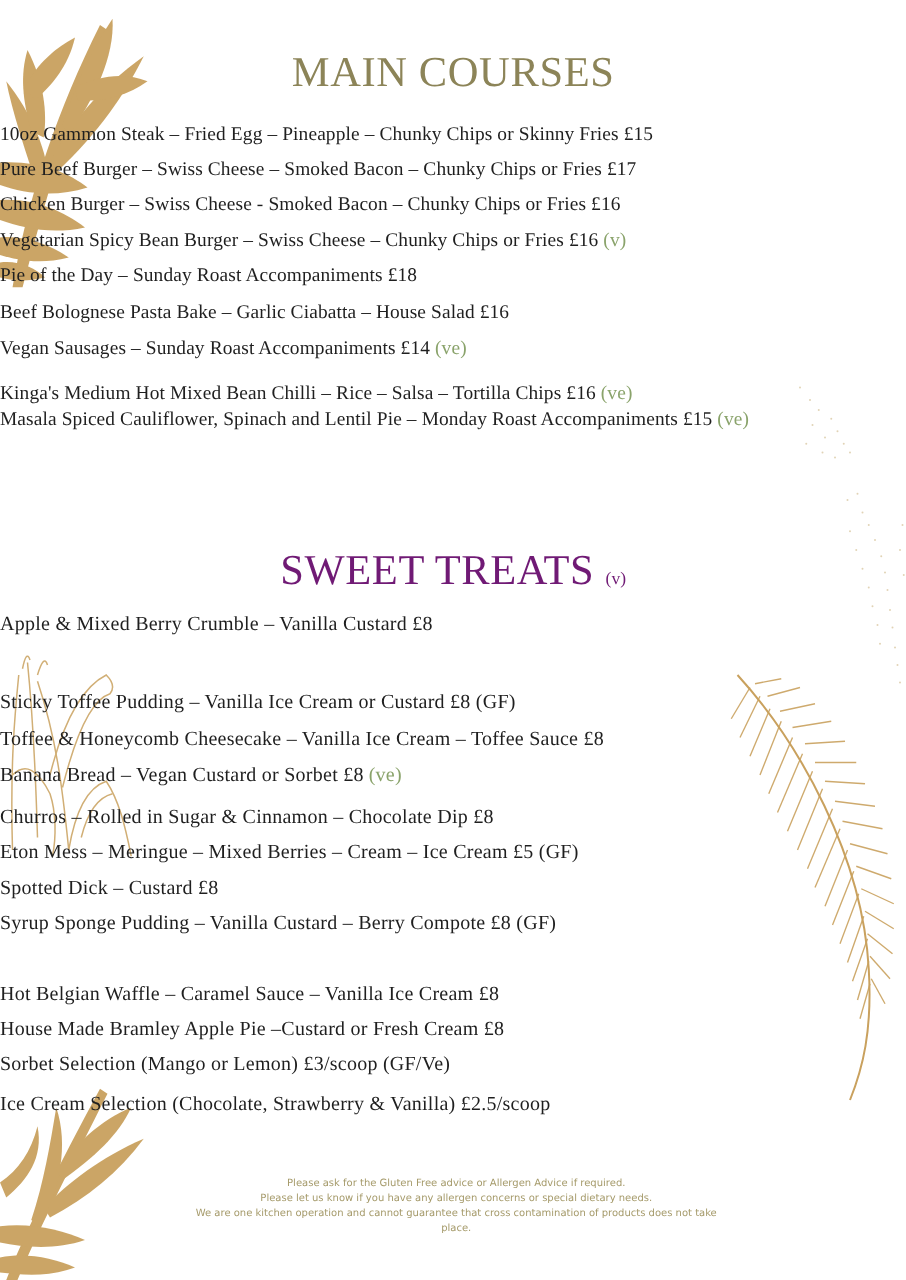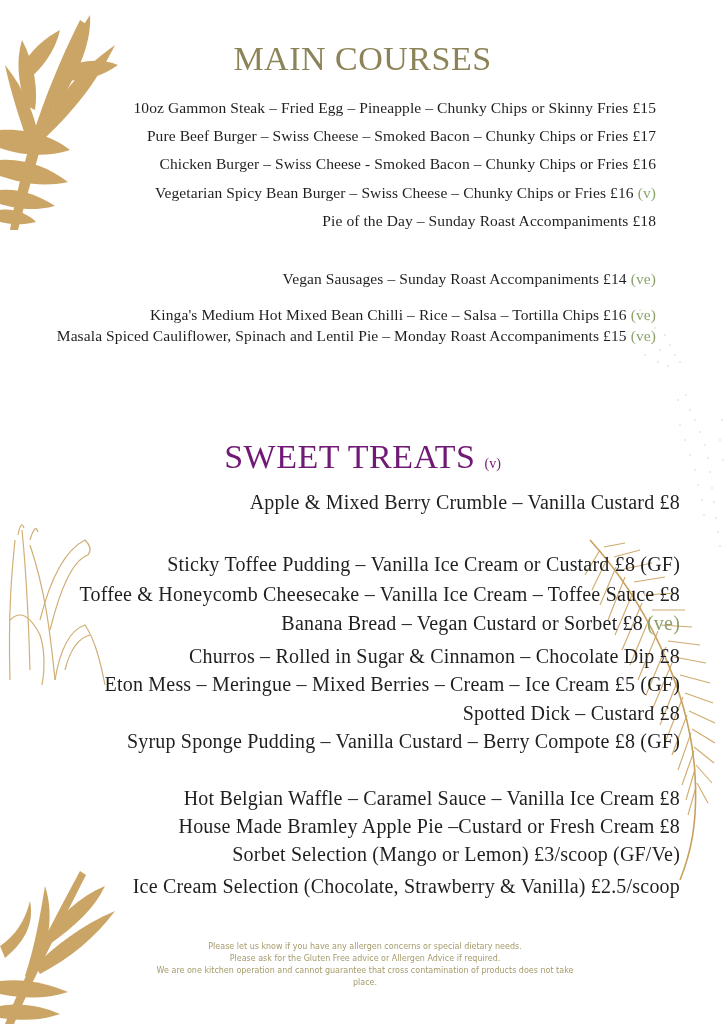--- a/index.html
+++ b/index.html
@@ -3,23 +3,23 @@
 <meta charset="utf-8">
 <style>
   html, body { margin: 0; padding: 0; background: #ffffff; }
   body { width: 725px; height: 1024px; position: relative; overflow: hidden; font-family: "DejaVu Serif", "Liberation Serif", serif; }
   .page { position: absolute; left: 0; top: 0; width: 725px; height: 1024px; padding-left: 44px; }
   .deco { position: absolute; }
   .heading { position: absolute; left: 0; width: 725px; text-align: center; font-family: "Liberation Serif", serif; font-weight: normal; letter-spacing: 0.5px; }
   .h-main { top: 40px; font-size: 34px; }
   .h-sweet { top: 438px; font-size: 34px; }
   .h-sweet .tag { font-size: 14px; letter-spacing: 0; }
-  .item { position: absolute; left: 0; width: 656px; text-align: right; font-family: "Liberation Serif", serif; color: #1f1f1f; white-space: nowrap; }
+  .item { position: absolute; left: 0; width: 656px; text-align: left; font-family: "Liberation Serif", serif; color: #1f1f1f; white-space: nowrap; }
   .main-item { font-size: 15.5px; letter-spacing: 0.1px; }
-  .sweet-item { font-size: 20px; letter-spacing: 0.2px; margin-left: 24px; }
+  .sweet-item { font-size: 16px; letter-spacing: 0.2px; }
   .diet { margin-left: 4px; }
   .footer { position: absolute; left: 150px; width: 430px; top: 941px; text-align: center; font-family: "DejaVu Sans", sans-serif; font-size: 8px; line-height: 12px; }
 </style>
 </head>
 <body>
 
 <div class="page">
 
   <svg class="deco" style="left:0;top:10px" width="120" height="220" viewBox="0 0 120 220">
     <g fill="#c9a15e" opacity="0.95">
@@ -144,37 +144,38 @@
     </g>
   </svg>
 
   <div class="heading h-main" style="color:#8c8458">MAIN COURSES</div>
 
   <div class="item main-item" style="top:99px"><span>10oz Gammon Steak – Fried Egg – Pineapple – Chunky Chips or Skinny Fries £15</span></div>
   <div class="item main-item" style="top:127px"><span>Pure Beef Burger – Swiss Cheese – Smoked Bacon – Chunky Chips or Fries £17</span></div>
   <div class="item main-item" style="top:155px"><span>Chicken Burger – Swiss Cheese - Smoked Bacon – Chunky Chips or Fries £16</span></div>
   <div class="item main-item" style="top:184px"><span>Vegetarian Spicy Bean Burger – Swiss Cheese – Chunky Chips or Fries £16</span><span class="diet" style="color:#8aa36b">(v)</span></div>
   <div class="item main-item" style="top:212px"><span>Pie of the Day – Sunday Roast Accompaniments £18</span></div>
+  <div class="item main-item" style="top:241px"><span>Beef Bolognese Pasta Bake – Garlic Ciabatta – House Salad £16</span></div>
   <div class="item main-item" style="top:270px"><span>Vegan Sausages – Sunday Roast Accompaniments £14</span><span class="diet" style="color:#8aa36b">(ve)</span></div>
   <div class="item main-item" style="top:306px"><span>Kinga's Medium Hot Mixed Bean Chilli – Rice – Salsa – Tortilla Chips £16</span><span class="diet" style="color:#8aa36b">(ve)</span></div>
   <div class="item main-item" style="top:327px"><span>Masala Spiced Cauliflower, Spinach and Lentil Pie – Monday Roast Accompaniments £15</span><span class="diet" style="color:#8aa36b">(ve)</span></div>
 
   <div class="heading h-sweet" style="color:#701a75"><span>SWEET TREATS</span> <span class="tag">(v)</span></div>
 
   <div class="item sweet-item" style="top:491px"><span>Apple &amp; Mixed Berry Crumble – Vanilla Custard £8</span></div>
   <div class="item sweet-item" style="top:553px"><span>Sticky Toffee Pudding – Vanilla Ice Cream or Custard £8 (GF)</span></div>
   <div class="item sweet-item" style="top:583px"><span>Toffee &amp; Honeycomb Cheesecake – Vanilla Ice Cream – Toffee Sauce £8</span></div>
   <div class="item sweet-item" style="top:612px"><span>Banana Bread – Vegan Custard or Sorbet £8</span><span class="diet" style="color:#8aa36b">(ve)</span></div>
   <div class="item sweet-item" style="top:645px"><span>Churros – Rolled in Sugar &amp; Cinnamon – Chocolate Dip £8</span></div>
   <div class="item sweet-item" style="top:673px"><span>Eton Mess – Meringue – Mixed Berries – Cream – Ice Cream £5 (GF)</span></div>
   <div class="item sweet-item" style="top:702px"><span>Spotted Dick – Custard £8</span></div>
   <div class="item sweet-item" style="top:730px"><span>Syrup Sponge Pudding – Vanilla Custard – Berry Compote £8 (GF)</span></div>
   <div class="item sweet-item" style="top:787px"><span>Hot Belgian Waffle – Caramel Sauce – Vanilla Ice Cream £8</span></div>
   <div class="item sweet-item" style="top:815px"><span>House Made Bramley Apple Pie –Custard or Fresh Cream £8</span></div>
   <div class="item sweet-item" style="top:843px"><span>Sorbet Selection (Mango or Lemon) £3/scoop (GF/Ve)</span></div>
   <div class="item sweet-item" style="top:875px"><span>Ice Cream Selection (Chocolate, Strawberry &amp; Vanilla) £2.5/scoop</span></div>
 
   <div class="footer" style="color:#a59a6a">
+    <div>Please ask for the Gluten Free advice or Allergen Advice if required.</div>
     <div>Please let us know if you have any allergen concerns or special dietary needs.</div>
-    <div>Please ask for the Gluten Free advice or Allergen Advice if required.</div>
     <div>We are one kitchen operation and cannot guarantee that cross contamination of products does not take place.</div>
   </div>
 </div>
 
 </body></html>

